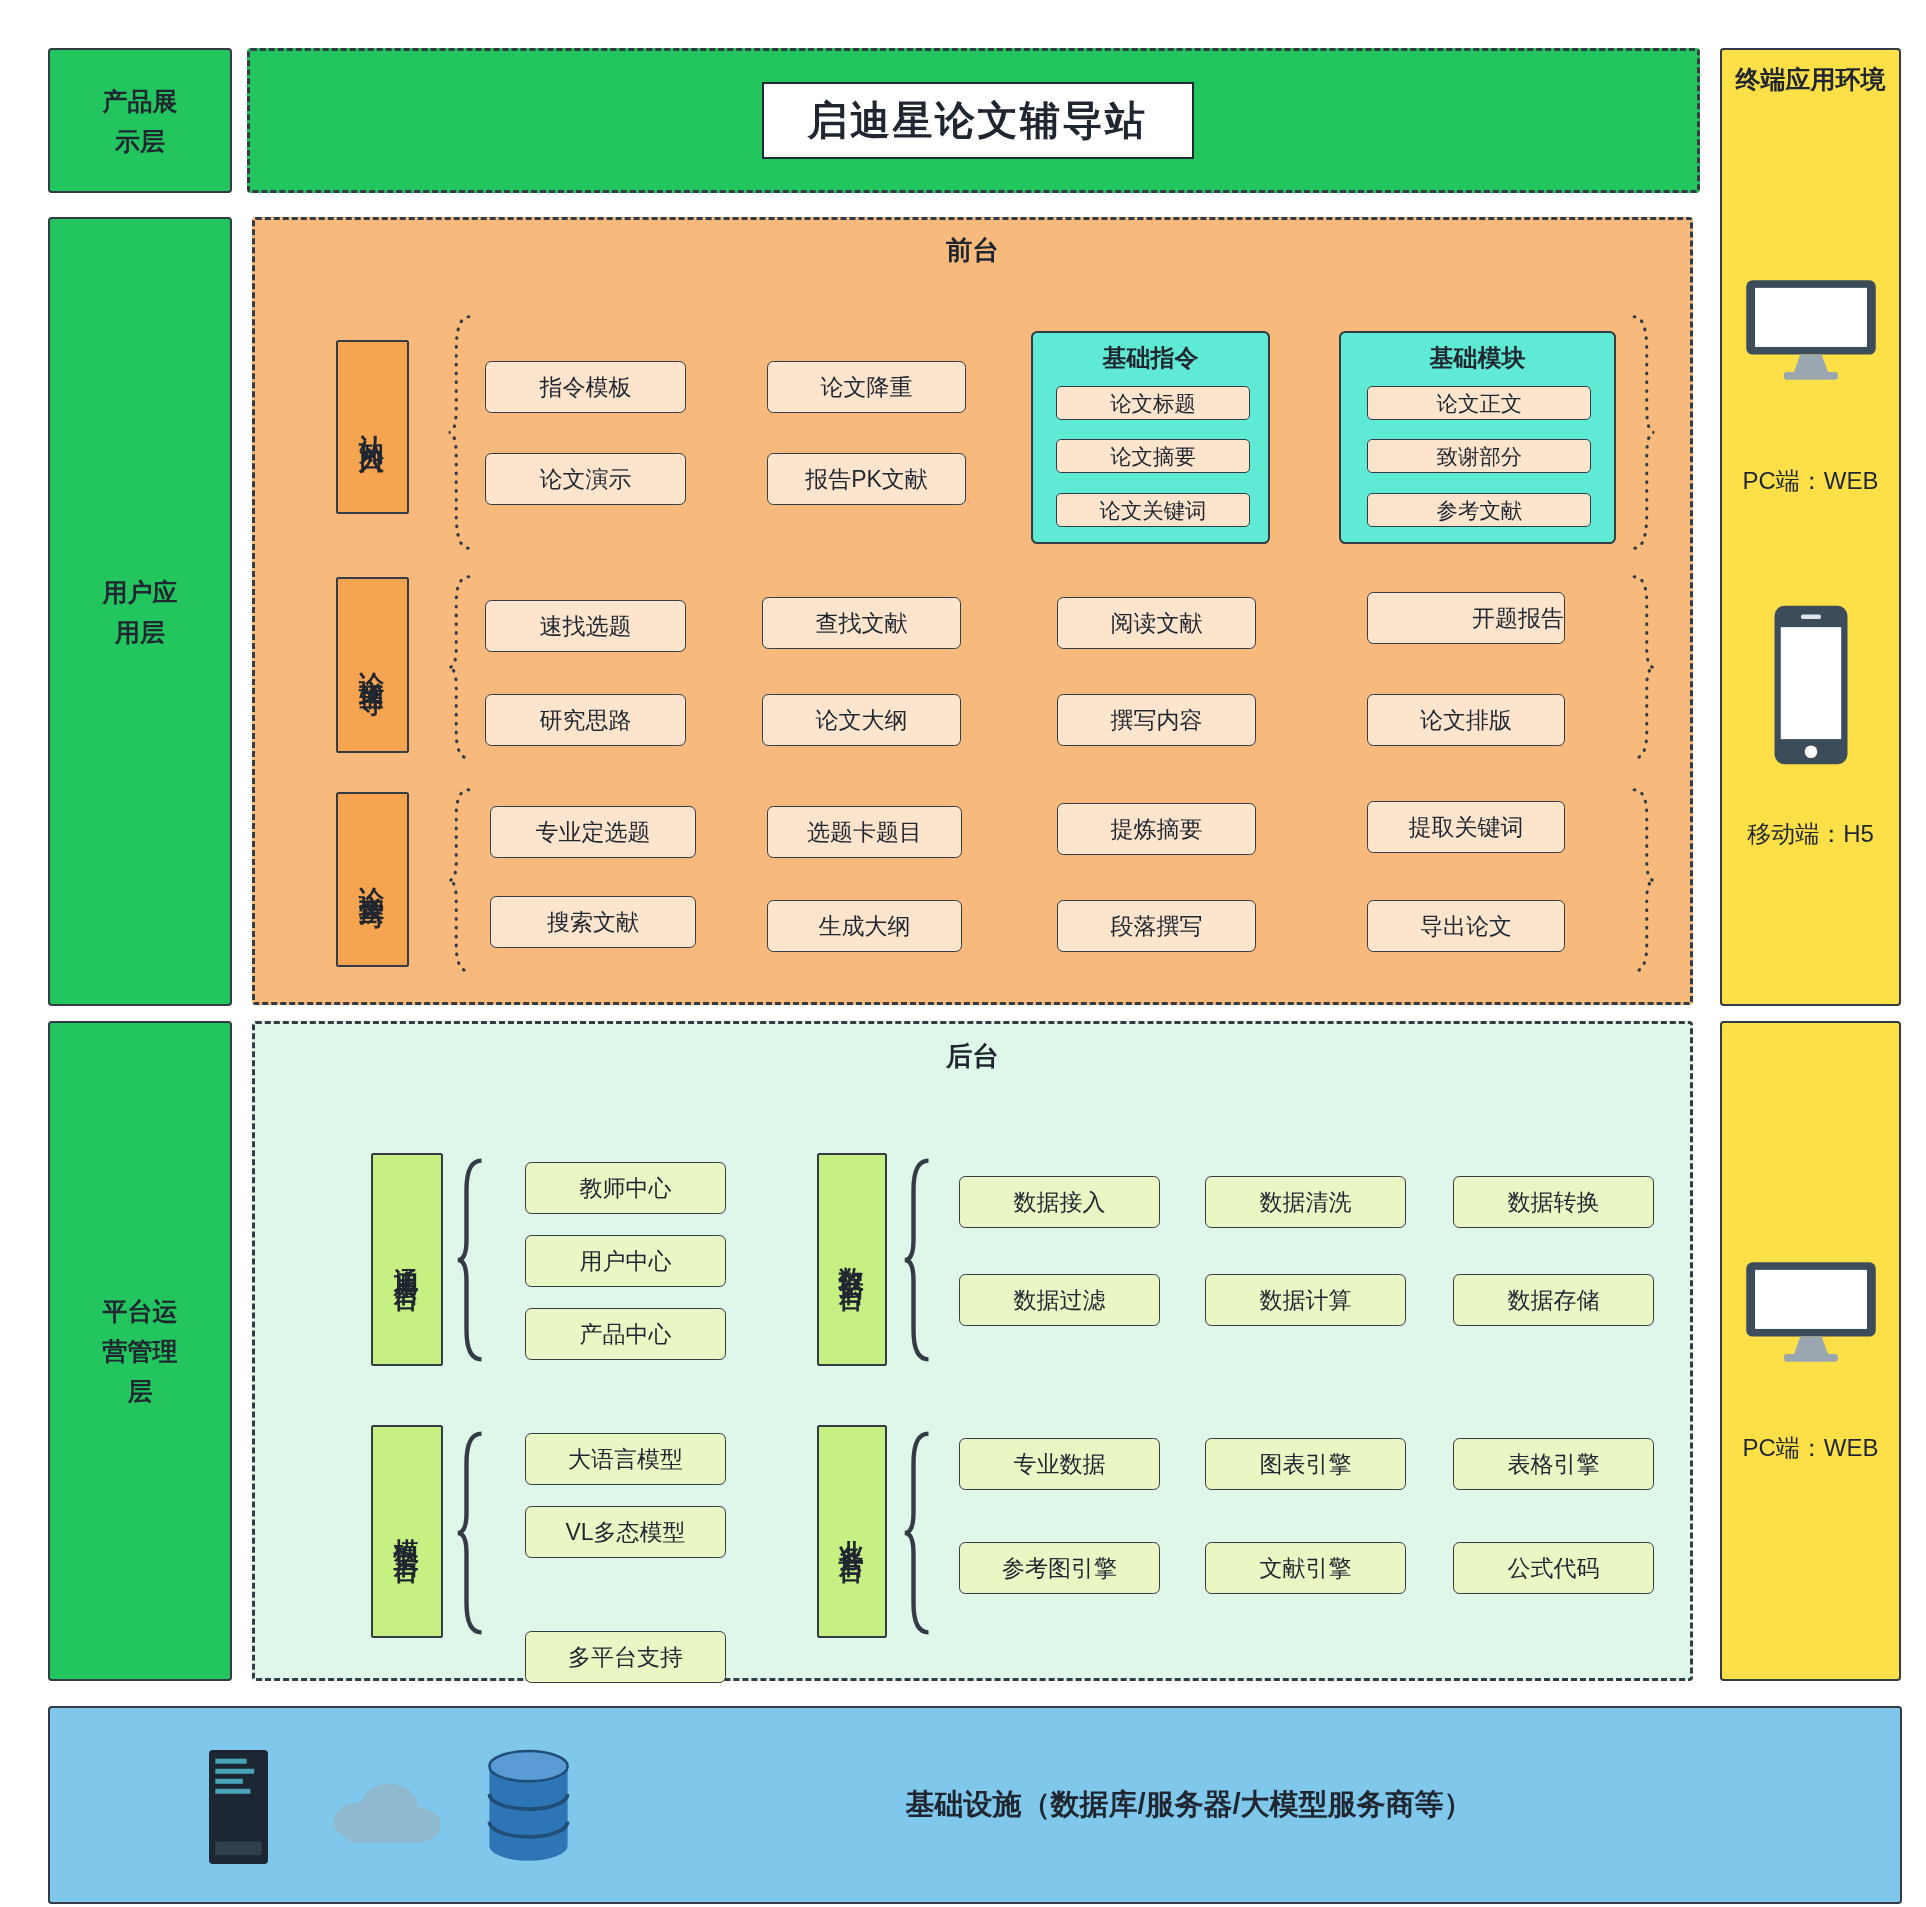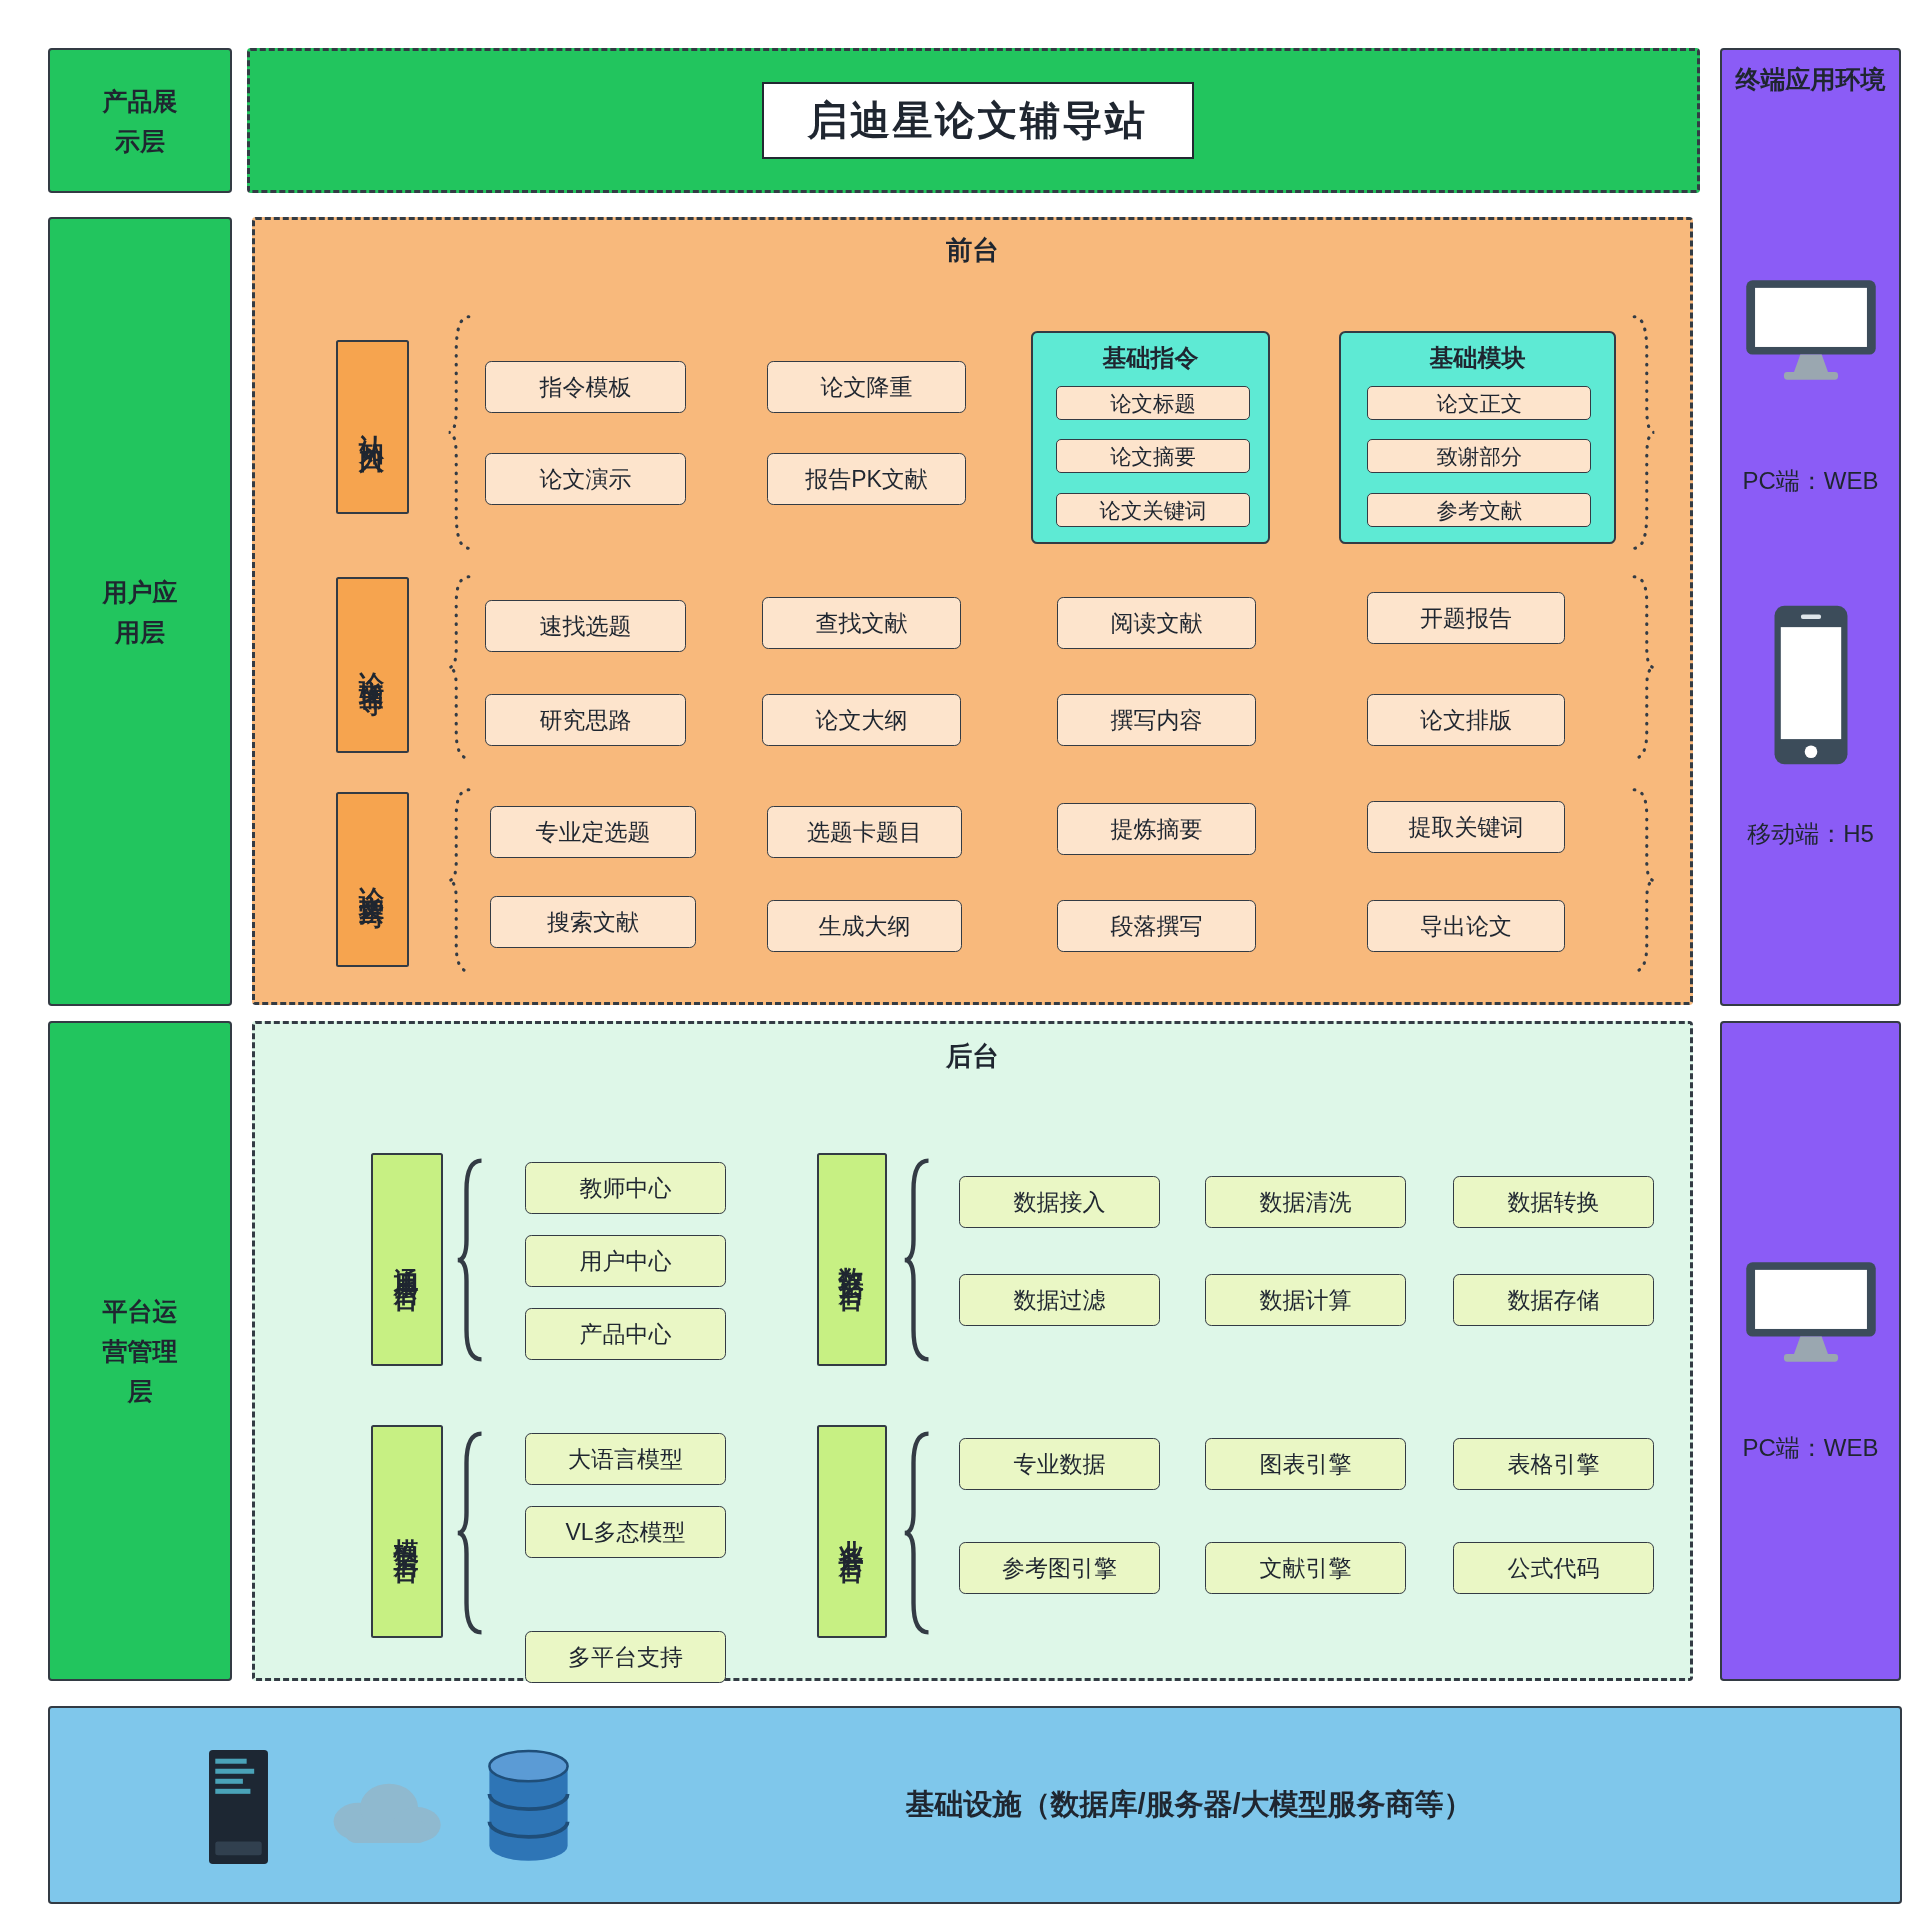--- a/index.html
+++ b/index.html
@@ -5,21 +5,21 @@
   html,body { margin:0; padding:0; background:#fff; }
   .page {
     position:relative; width:1926px; height:1907px; background:#ffffff;
     font-family:"Liberation Sans", sans-serif; color:#1f2630;
   }
   .abs { position:absolute; }
 
   
   .panel { position:absolute; box-sizing:border-box; border:2.5px solid #333b44; border-radius:3.8px; }
   .blue  { background:#22c55e; }
-  .gray  { background:#8b5cf6; }
+  .gray  { background:#fde047; }
   .dashed { border:3.1px dashed #333b44; }
   .orange-area { background:#f8b97c;text-decoration:underline; }
   .mint-area   { background:#def7e8; }
   .infra-bar   { background:#7fc7eb; }
 
   .side-label {
     display:flex; align-items:center; justify-content:center;
     font-size:25px; font-weight:700; text-align:center;
   }
   .mlabel { white-space:pre-line; line-height:1.6; }
@@ -201,21 +201,21 @@
     </div>
   <div class="node node-o" style="left:762px; top:694px; width:199px; height:52px;">
       <span>论文大纲</span>
     </div>
   <div class="node node-o" style="left:1057px; top:597px; width:199px; height:52px;">
       <span>阅读文献</span>
     </div>
   <div class="node node-o" style="left:1057px; top:694px; width:199px; height:52px;">
       <span>撰写内容</span>
     </div>
-  <div class="node node-o" style="left:1367px; top:592px; width:198px; height:52px;">
+  <div class="node node-o" style="left:1367px; top:592px; width:198px; height:52px;justify-content:flex-end;">
       <span>开题报告</span>
     </div>
   <div class="node node-o" style="left:1367px; top:694px; width:198px; height:52px;">
       <span>论文排版</span>
     </div>
   <svg class="abs" style="left:1629px; top:573px;" width="28" height="189" viewBox="0 0 44 300">
     <path d="M8,6 Q28,6 28,48 L28,120 Q28,150 40,150 Q28,150 28,180 L28,252 Q28,294 8,294" fill="none" stroke="#333b44" stroke-width="5" stroke-dasharray="1 13" stroke-linecap="round"></path>
   </svg>
 
   <div class="vbox vbox-o" style="left:336px; top:792px; width:73px; height:175px;">

